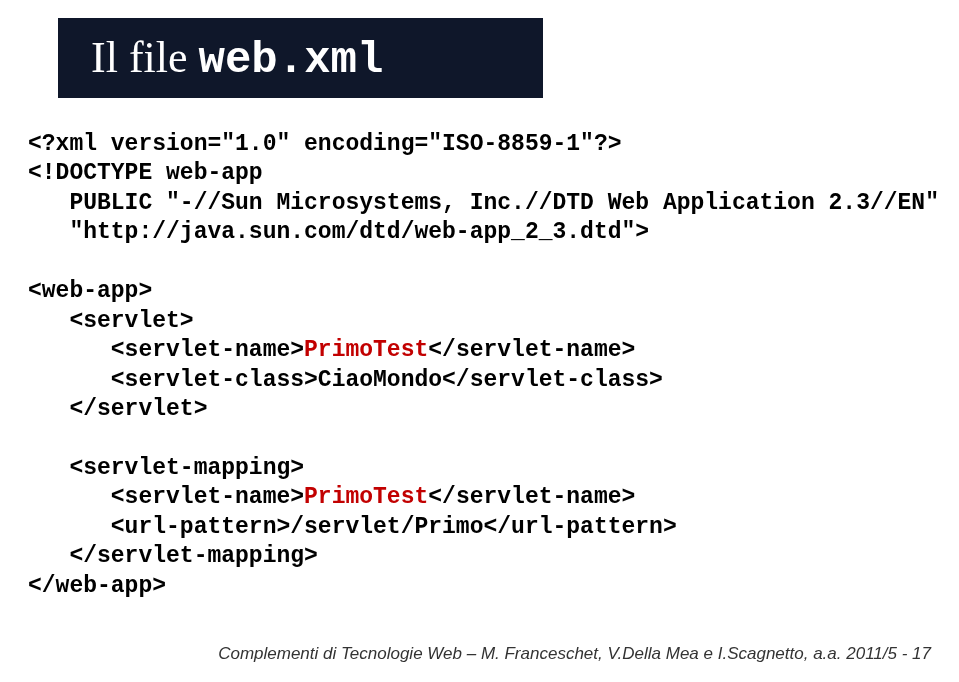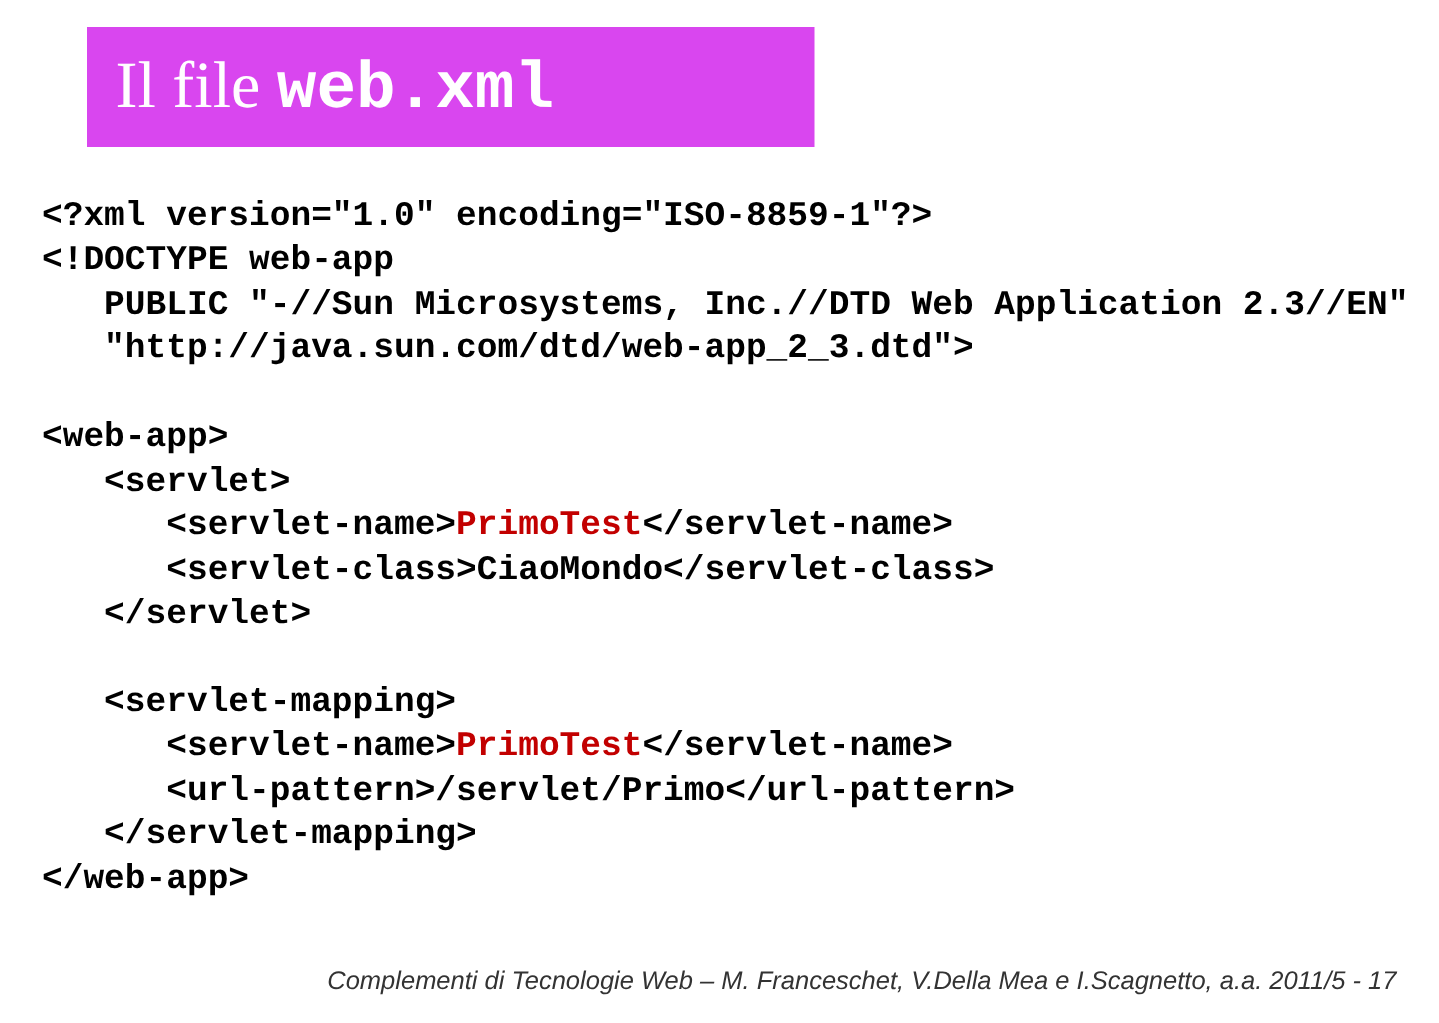--- a/index.html
+++ b/index.html
@@ -6,29 +6,29 @@
     margin: 0;
     padding: 0;
     width: 959px;
     height: 682px;
     background: #ffffff;
     font-family: Georgia, 'Times New Roman', serif;
     position: relative;
     overflow: hidden;
   }
   .title-box {
-    background: #d946ef;
+    background: #0f172a;
     position: absolute;
     top: 18px;
     left: 58px;
     width: 485px;
     height: 80px;
     display: flex;
     align-items: center;
-    padding-left: 19px;
+    padding-left: 33px;
     box-sizing: border-box;
   }
   .title-text {
     color: #ffffff;
     font-size: 44px;
     font-family: Georgia, 'Times New Roman', serif;
   }
   .title-text .mono {
     font-family: 'Courier New', Courier, monospace;
     font-weight: bold;

